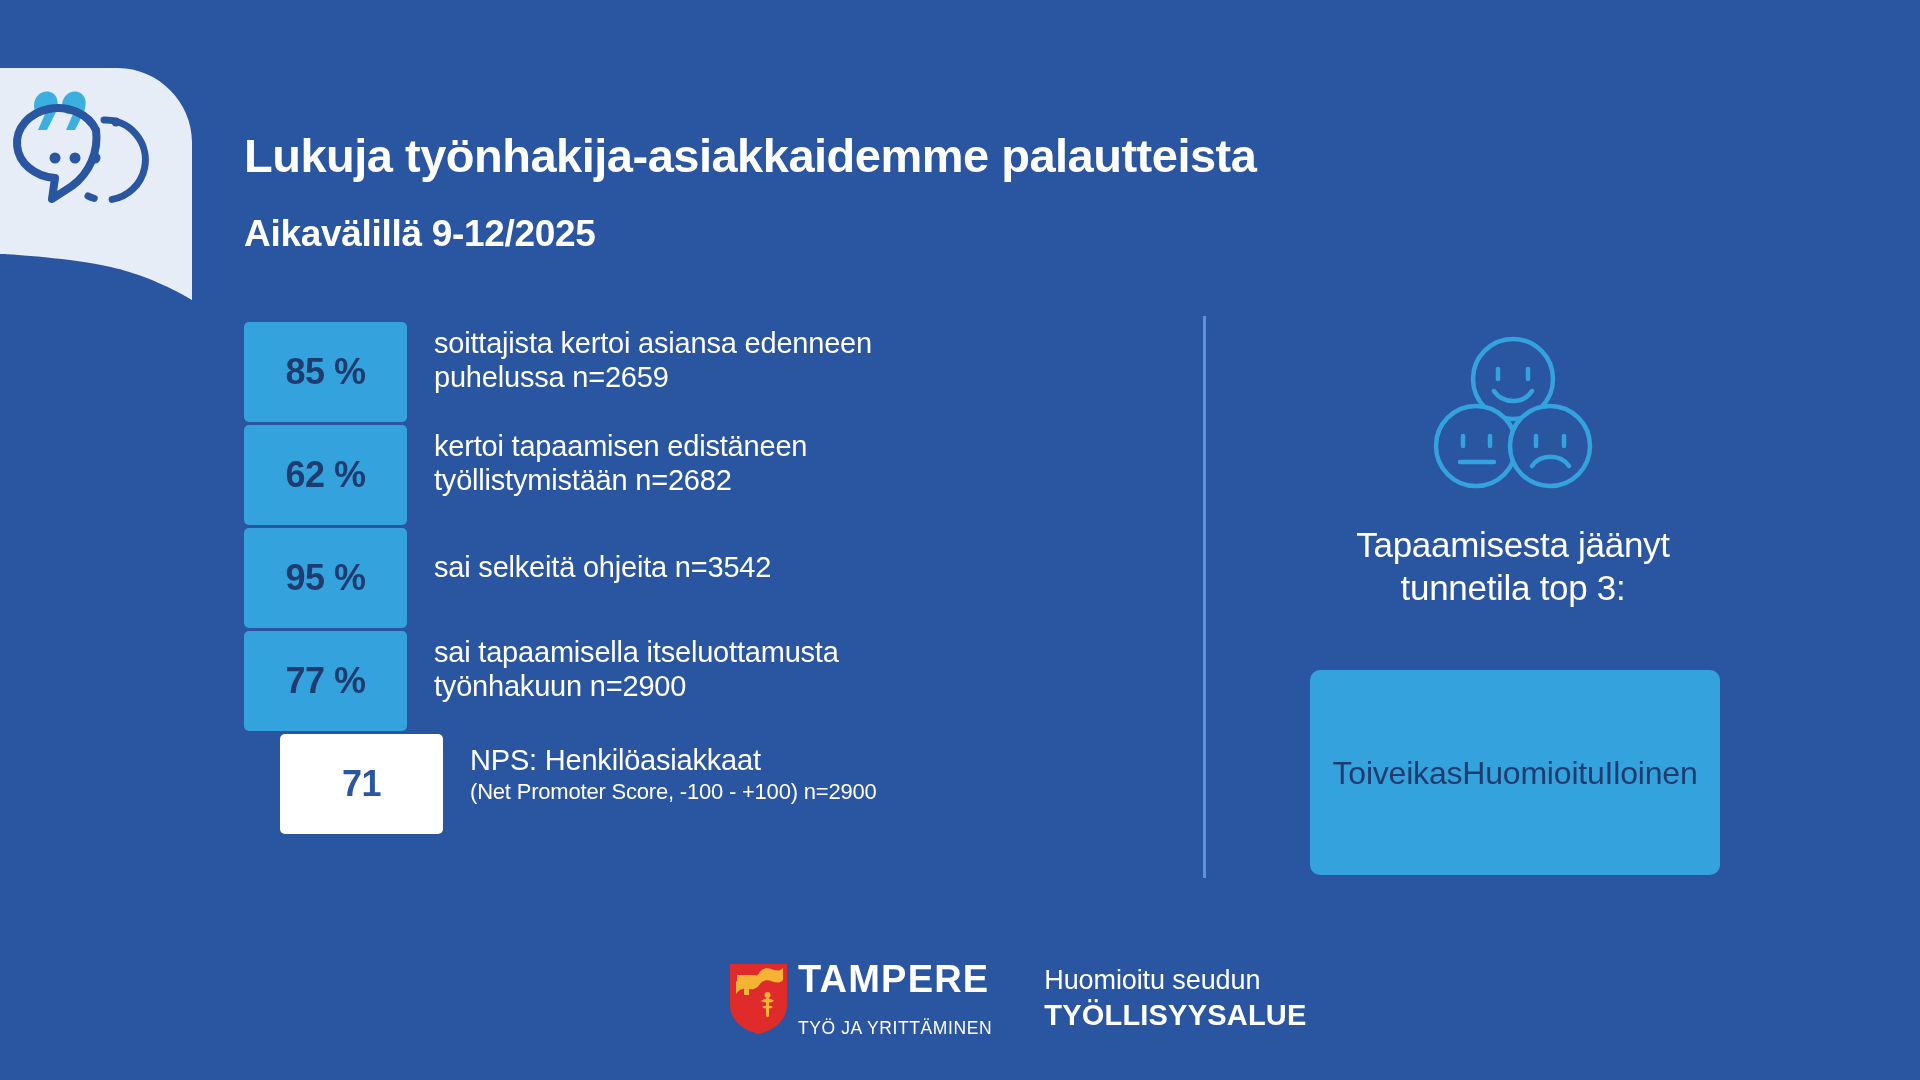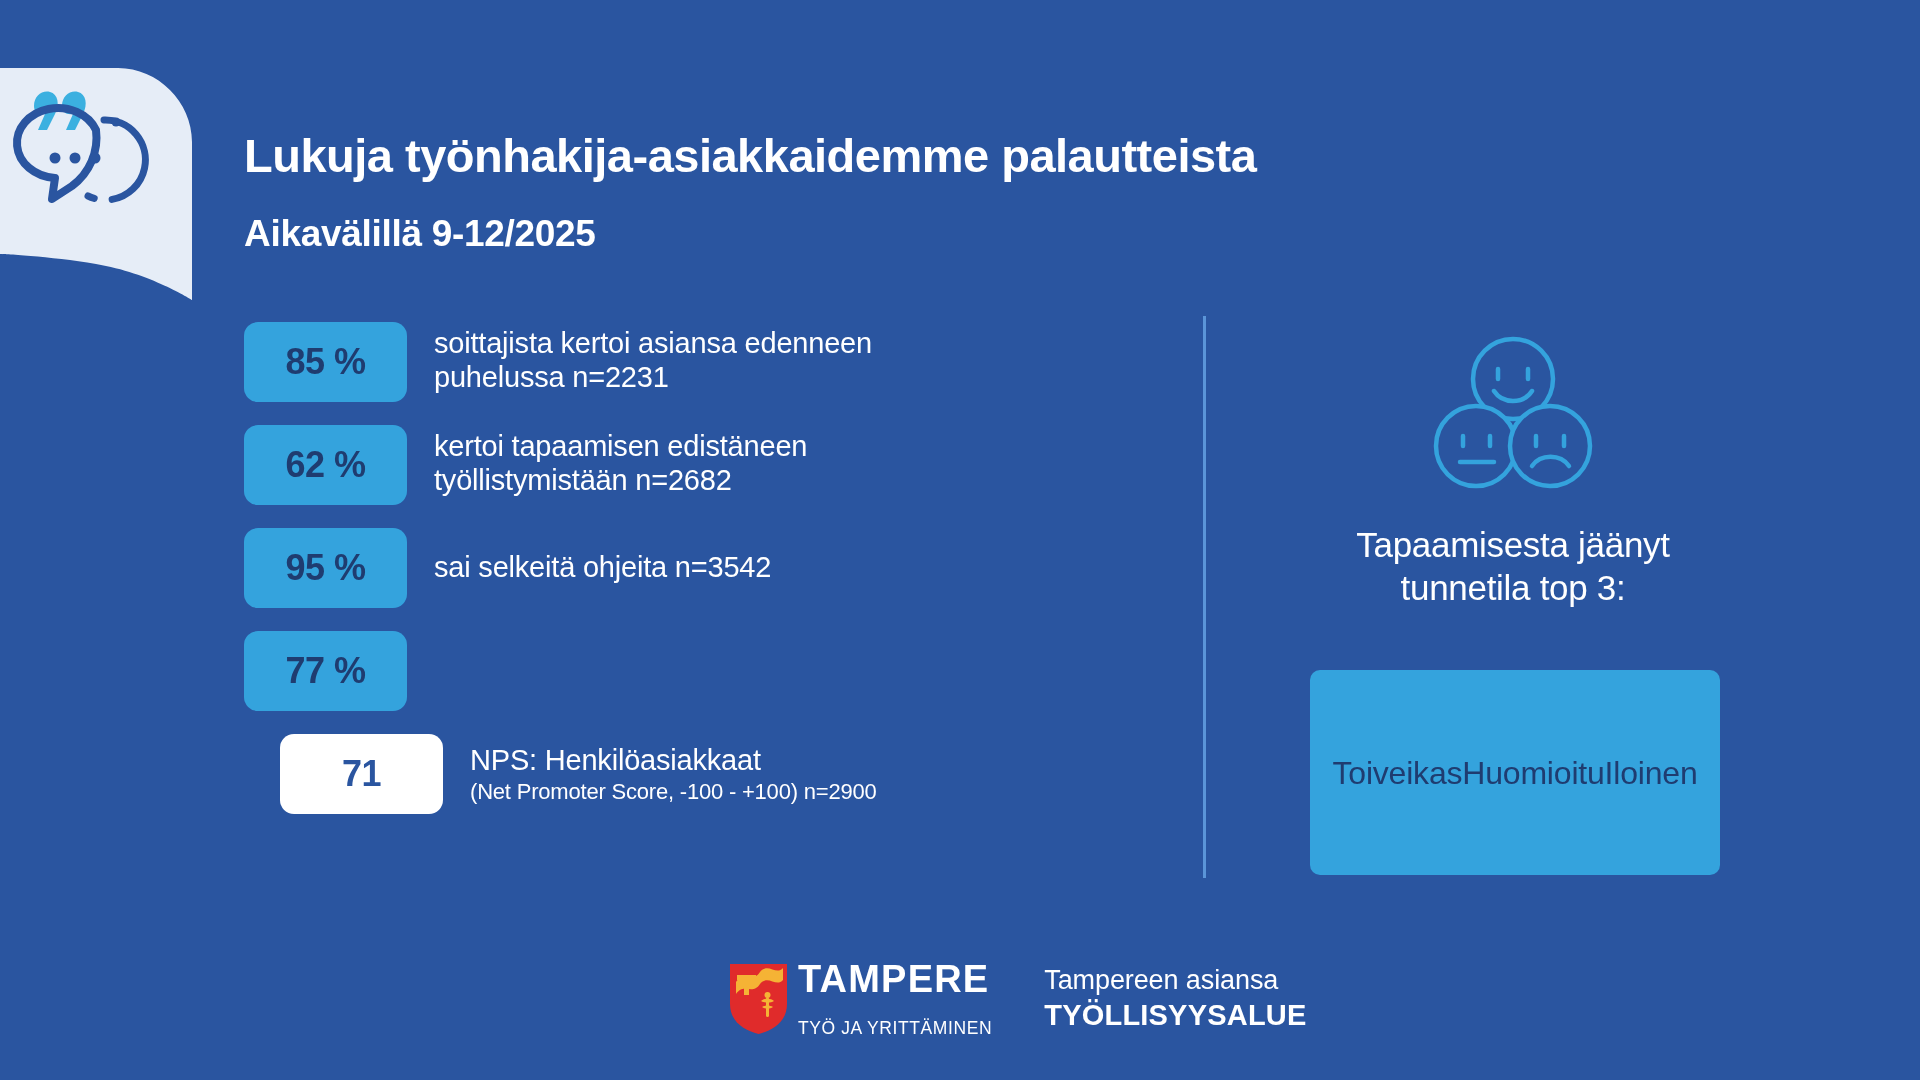--- a/index.html
+++ b/index.html
@@ -31,22 +31,22 @@
   }
 
   
   .stats { position:absolute; left:244px; top:322px; width:900px; }
   .stat-row {
     display:flex; align-items:flex-start;
     margin-bottom:23px; height:80px;
   }
   .stat-row:last-child { margin-bottom:0;padding-left:36px; }
   .stat-chip {
-    width:163px; height:80px; flex:0 0 163px;
-    background:#34a3dd; border-radius:14px;
+    width:163px; height:100px; flex:0 0 163px;
+    background:#34a3dd; border-radius:5px;
     display:flex; align-items:center; justify-content:center;
     color:#1f3c70; font-size:36px; font-weight:bold;
     letter-spacing:-0.5px;
   }
   .stat-chip.light { background:#ffffff; color:#2a55a0; }
   .stat-text {
     margin-left:27px; padding-top:4px;
     color:#ffffff; font-size:29px; line-height:1.18;
     letter-spacing:-0.2px;
   }
@@ -127,41 +127,45 @@
 
   <div class="title">Lukuja työnhakija-asiakkaidemme palautteista</div>
   <div class="subtitle">Aikavälillä 9-12/2025</div>
 
   <div class="stats">
 
     <div class="stat-row">
       <div class="stat-chip">85 %</div>
       <div class="stat-text">
         <span>soittajista kertoi asiansa edenneen</span><br>
-        <span>puhelussa n=2231</span>
+        <span>puhelussa n=2659</span>
       </div>
     </div>
 
     <div class="stat-row">
       <div class="stat-chip">62 %</div>
       <div class="stat-text">
         <span>kertoi tapaamisen edistäneen</span><br>
         <span>työllistymistään n=2682</span>
       </div>
     </div>
 
     <div class="stat-row single">
       <div class="stat-chip">95 %</div>
       <div class="stat-text">
         <span>sai selkeitä ohjeita n=3542</span>
       </div>
     </div>
 
     <div class="stat-row">
       <div class="stat-chip">77 %</div>
+      <div class="stat-text">
+        <span>sai tapaamisella itseluottamusta</span><br>
+        <span>työnhakuun n=2900</span>
+      </div>
     </div>
 
     <div class="stat-row nps">
       <div class="stat-chip light">71</div>
       <div class="stat-text">
         <span>NPS: Henkilöasiakkaat</span>
         <span class="sub">(Net Promoter Score, -100 - +100) n=2900</span>
       </div>
     </div>
 
@@ -218,18 +222,18 @@
           <path d="M32,43 C35,41 40,41 43,43 C40,45 35,45 32,43 Z"></path>
           <circle cx="37.5" cy="31" r="3"></circle>
         </g>
       </svg>
     </div>
     <div class="tampere-words">
       <div class="main">TAMPERE</div>
       <div class="tag">TYÖ JA YRITTÄMINEN</div>
     </div>
     <div class="seudun">
-      <div class="l1">Tampereen asiansa</div>
+      <div class="l1">Huomioitu seudun</div>
       <div class="l2">TYÖLLISYYSALUE</div>
     </div>
   </div>
 
 </div>
 
 </body></html>

